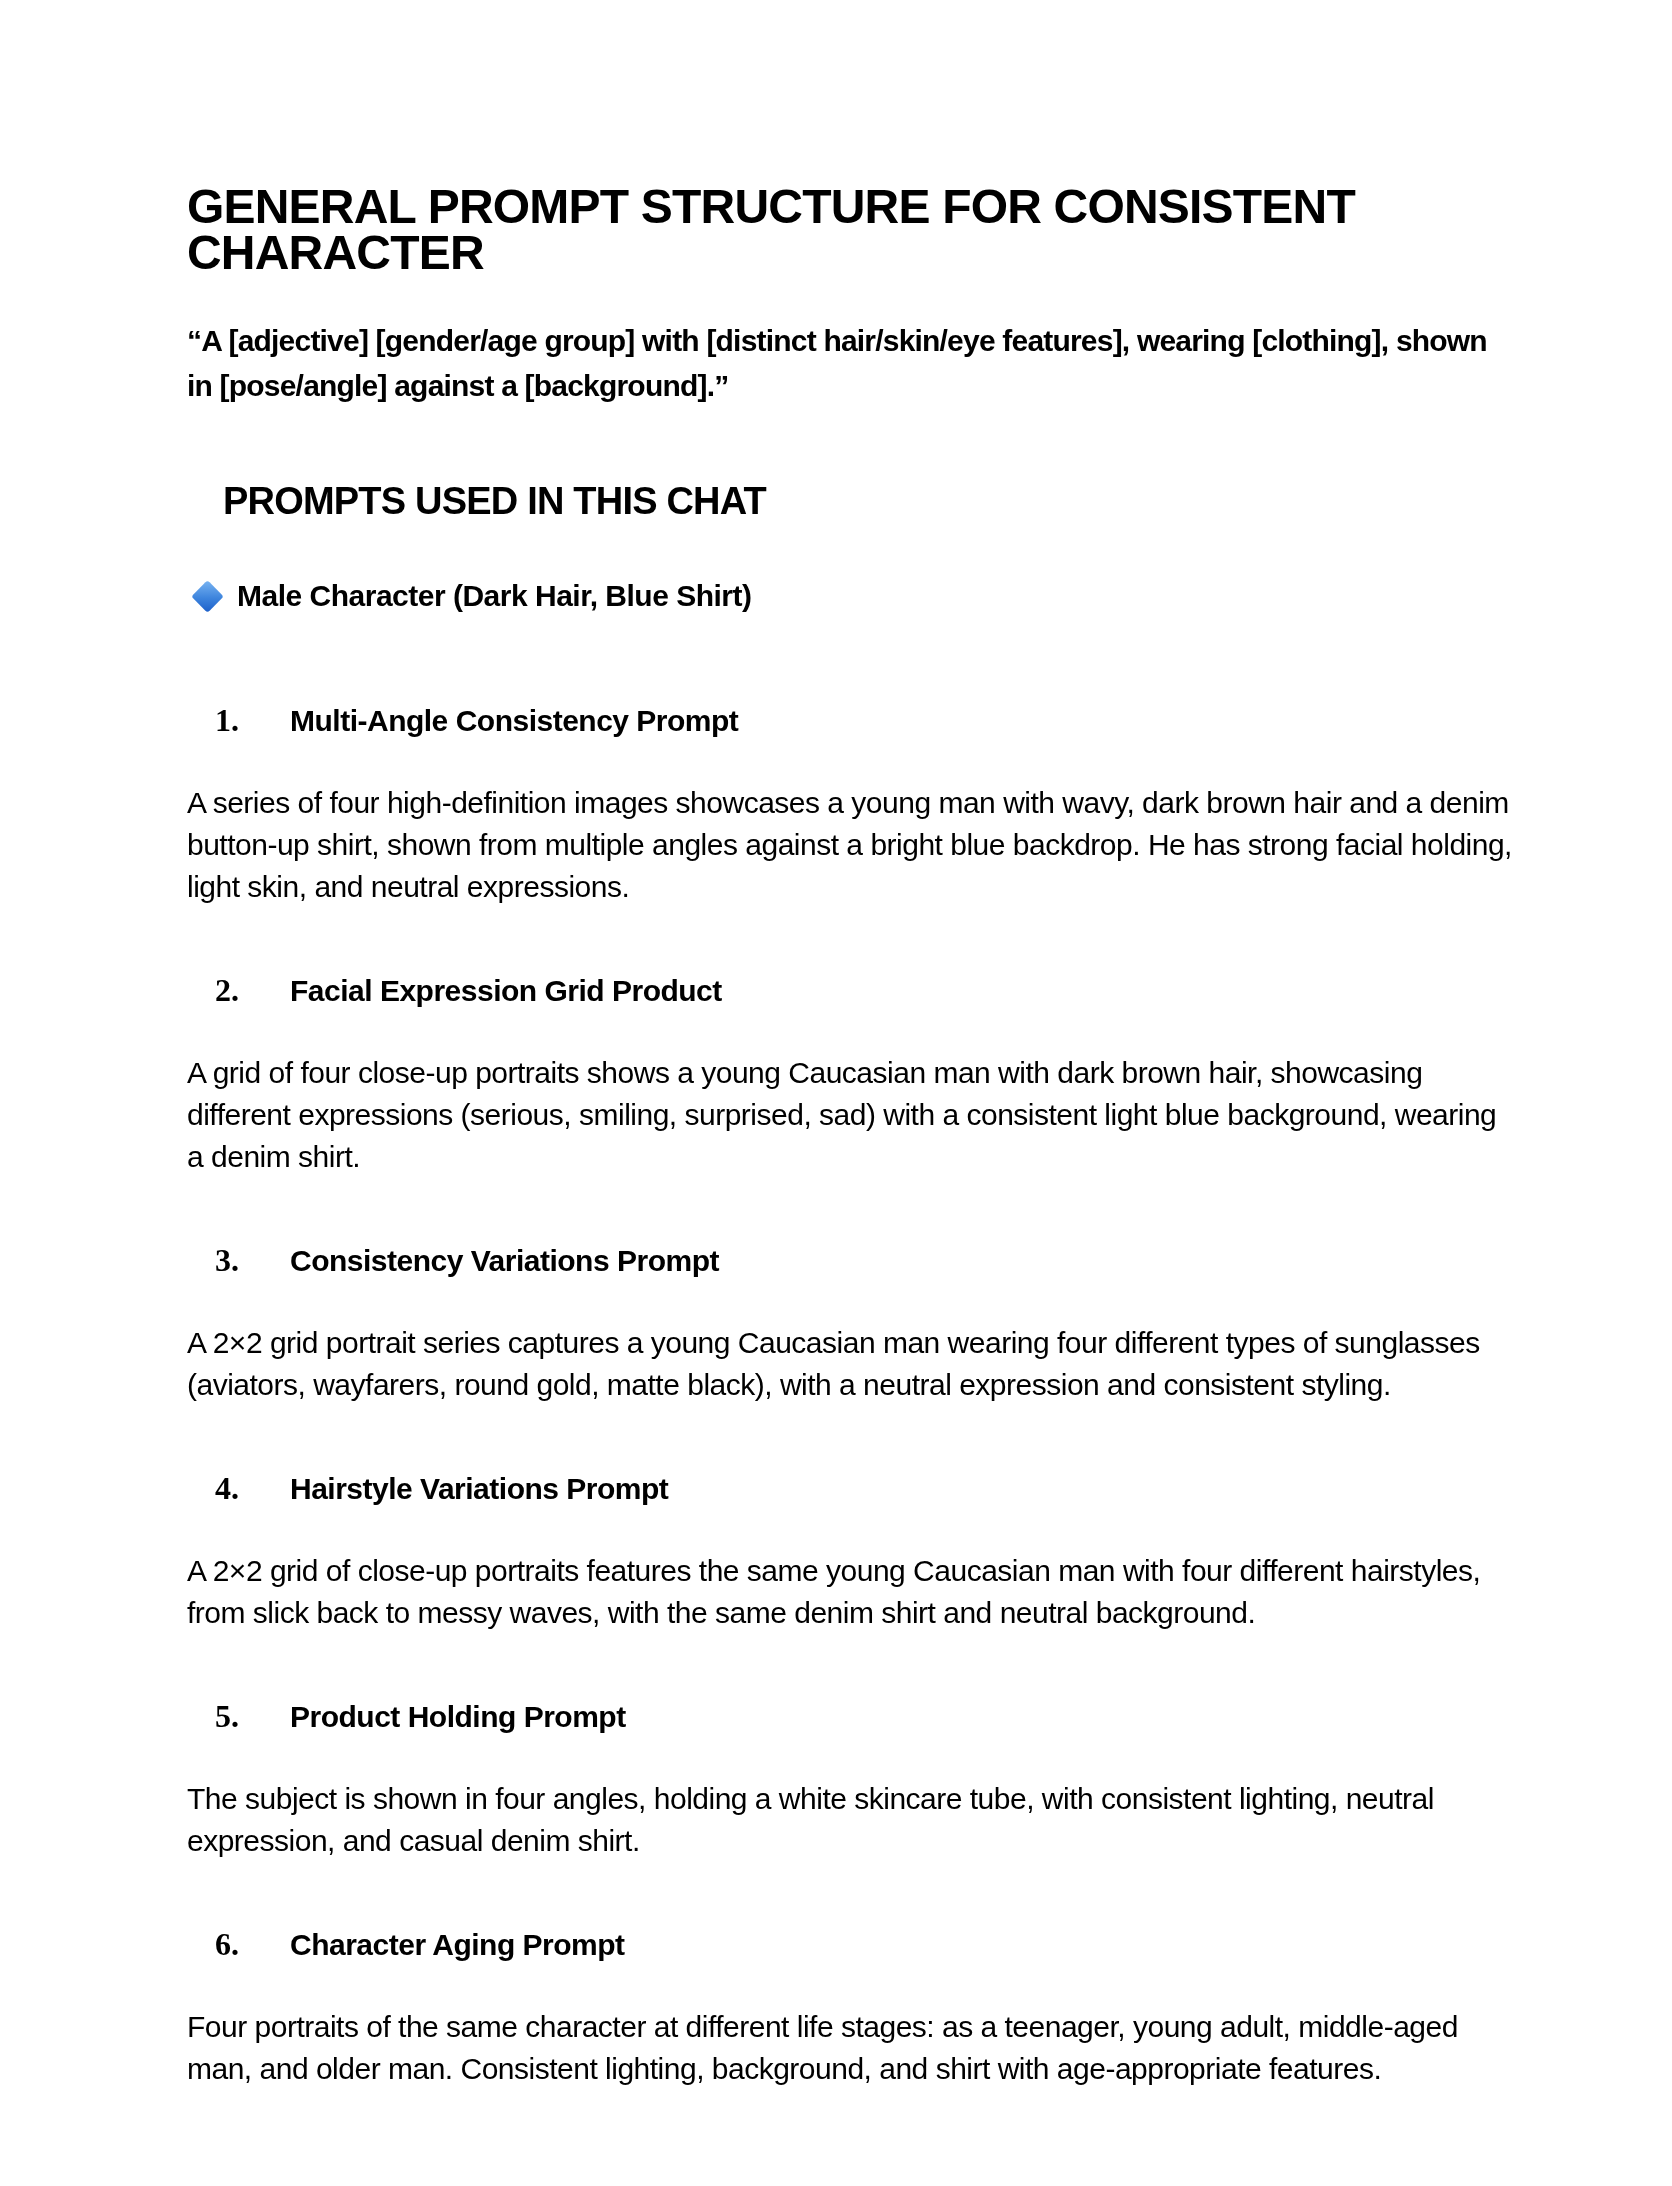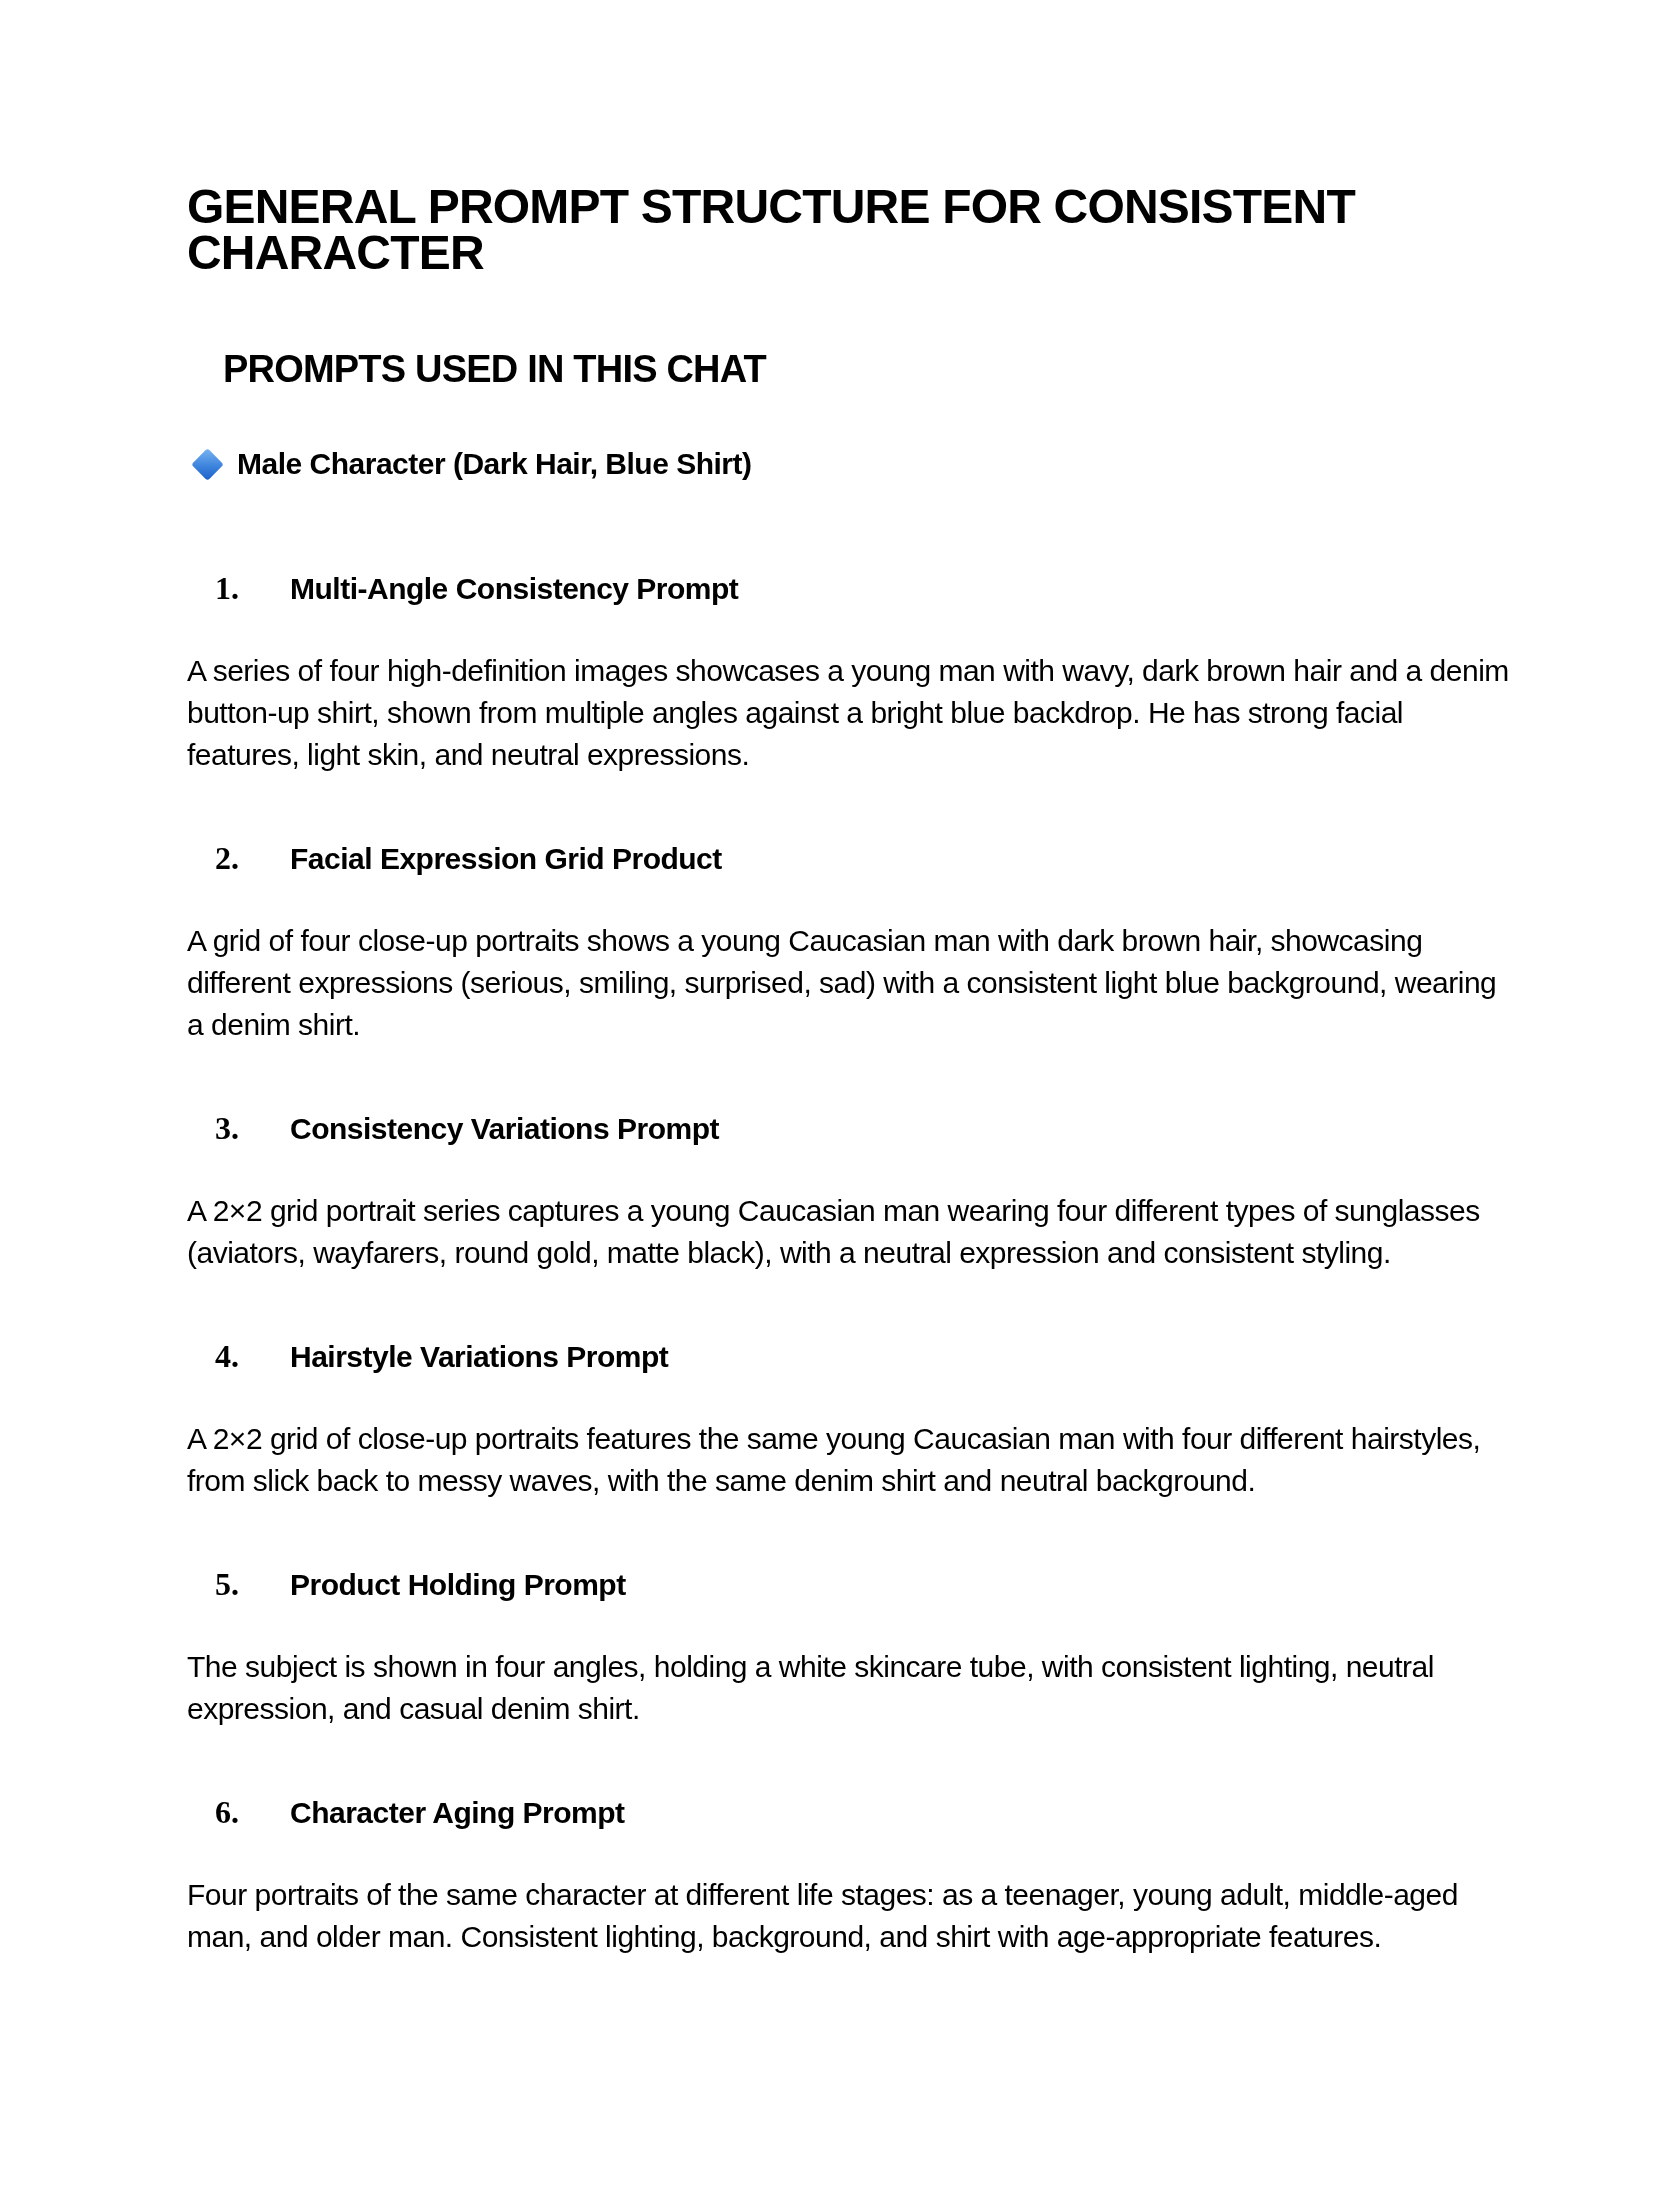--- a/index.html
+++ b/index.html
@@ -103,33 +103,34 @@
     max-width: 1326px;
   }
 </style>
 </head>
 <body>
 
 <div class="page">
 
   <h1 class="doc-title">GENERAL PROMPT STRUCTURE FOR CONSISTENT CHARACTER</h1>
 
+  <p class="quote">“A [adjective] [gender/age group] with [distinct hair/skin/eye features], wearing [clothing], shown in [pose/angle] against a [background].”</p>
 
   <h2 class="section-heading">PROMPTS USED IN THIS CHAT</h2>
 
   <div class="character-heading">
     <span class="diamond-icon"></span>
     <span>Male Character (Dark Hair, Blue Shirt)</span>
   </div>
 
   <div class="prompt-heading first">
     <span class="prompt-number">1.</span>
     <span class="prompt-title">Multi-Angle Consistency Prompt</span>
   </div>
-  <p class="prompt-desc">A series of four high-definition images showcases a young man with wavy, dark brown hair and a denim button-up shirt, shown from multiple angles against a bright blue backdrop. He has strong facial features, light skin, and neutral expressions.</p>
+  <p class="prompt-desc">A series of four high-definition images showcases a young man with wavy, dark brown hair and a denim button-up shirt, shown from multiple angles against a bright blue backdrop. He has strong facial holding, light skin, and neutral expressions.</p>
 
   <div class="prompt-heading">
     <span class="prompt-number">2.</span>
     <span class="prompt-title">Facial Expression Grid Product</span>
   </div>
   <p class="prompt-desc">A grid of four close-up portraits shows a young Caucasian man with dark brown hair, showcasing different expressions (serious, smiling, surprised, sad) with a consistent light blue background, wearing a denim shirt.</p>
 
   <div class="prompt-heading">
     <span class="prompt-number">3.</span>
     <span class="prompt-title">Consistency Variations Prompt</span>

